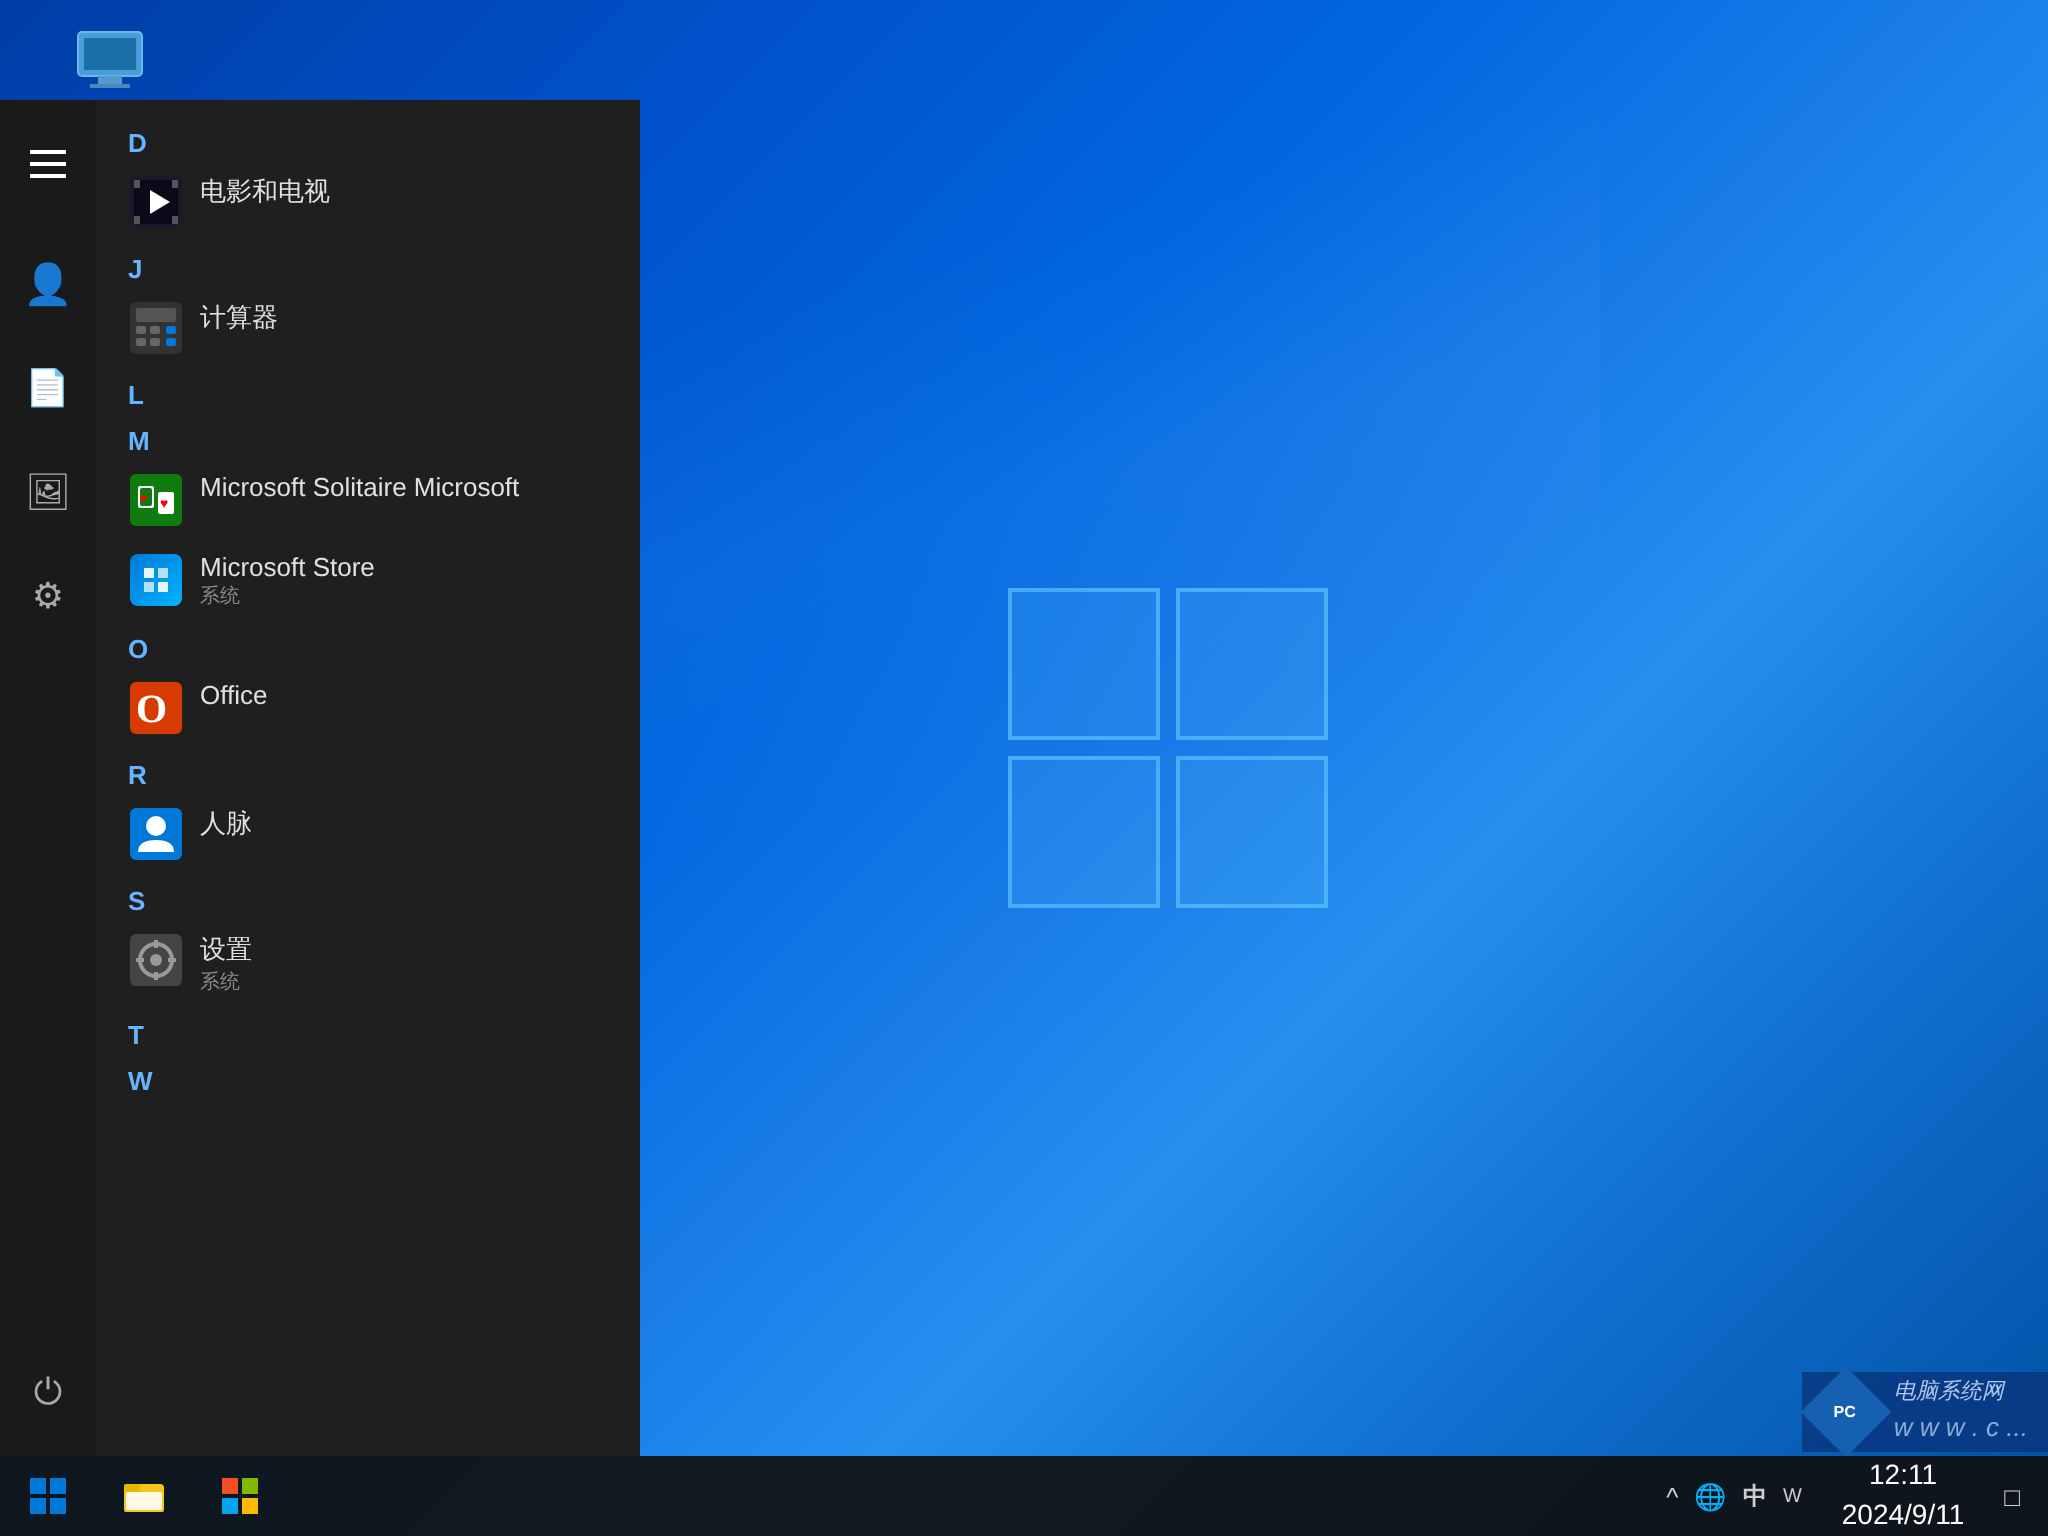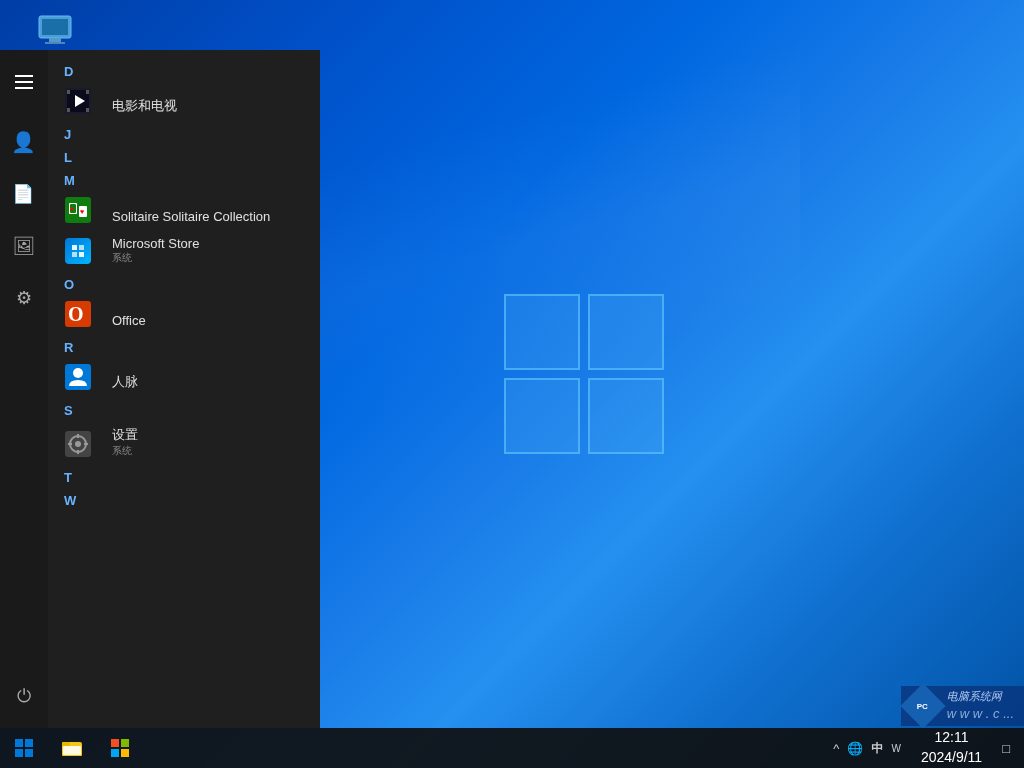--- a/index.html
+++ b/index.html
@@ -139,24 +139,24 @@
 
     .section-letter {
       padding: 6px 16px 2px 16px;
       font-size: 13px;
       font-weight: bold;
       color: #68b3ff;
     }
 
     .app-item {
       display: flex;
-      align-items: flex-end;
+      align-items: flex-start;
       padding: 6px 16px;
       cursor: pointer;
-      gap: 20px;
+      gap: 8px;
       min-height: 40px;
     }
 
     .app-icon {
       width: 28px;
       height: 28px;
       display: flex;
       align-items: center;
       justify-content: center;
       flex-shrink: 0;
@@ -356,37 +356,54 @@
             <rect x="2" y="20" width="3" height="4" fill="#555"></rect>
             <rect x="21" y="20" width="3" height="4" fill="#555"></rect>
           </svg>
         </div>
         <div class="app-name-wrap">
           <span class="app-name">电影和电视</span>
         </div>
       </div>
 
       <div class="section-letter">J</div>
+      <div class="app-item">
+        <div class="app-icon">
+          <svg width="26" height="26" viewBox="0 0 26 26">
+            <rect width="26" height="26" rx="3" fill="#333"></rect>
+            <rect x="3" y="3" width="20" height="7" rx="1" fill="#555"></rect>
+            <rect x="3" y="12" width="5" height="4" rx="1" fill="#666"></rect>
+            <rect x="10" y="12" width="5" height="4" rx="1" fill="#666"></rect>
+            <rect x="18" y="12" width="5" height="4" rx="1" fill="#0078d7"></rect>
+            <rect x="3" y="18" width="5" height="4" rx="1" fill="#666"></rect>
+            <rect x="10" y="18" width="5" height="4" rx="1" fill="#666"></rect>
+            <rect x="18" y="18" width="5" height="4" rx="1" fill="#0078d7"></rect>
+          </svg>
+        </div>
+        <div class="app-name-wrap">
+          <span class="app-name">计算器</span>
+        </div>
+      </div>
 
       <div class="section-letter">L</div>
 
       <div class="section-letter">M</div>
       <div class="app-item">
         <div class="app-icon">
           <svg width="26" height="26" viewBox="0 0 26 26">
             <rect width="26" height="26" rx="3" fill="#107c10"></rect>
             <rect x="4" y="6" width="8" height="11" rx="1" fill="white"></rect>
             <rect x="5" y="7" width="6" height="9" rx="1" fill="#107c10"></rect>
             <text x="5" y="14" font-size="7" fill="red">♠</text>
             <rect x="14" y="9" width="8" height="11" rx="1" fill="white"></rect>
             <text x="15" y="17" font-size="7" fill="red">♥</text>
           </svg>
         </div>
         <div class="app-name-wrap">
-          <span class="app-name">Solitaire Solitaire Collection</span>
+          <span class="app-name">Microsoft Solitaire Microsoft</span>
         </div>
       </div>
 
       <div class="app-item">
         <div class="app-icon">
           <div class="ms-store-icon">
             <svg width="16" height="16" viewBox="0 0 16 16">
               <rect x="2" y="2" width="5" height="5" fill="white" opacity="0.9"></rect>
               <rect x="9" y="2" width="5" height="5" fill="white" opacity="0.7"></rect>
               <rect x="2" y="9" width="5" height="5" fill="white" opacity="0.7"></rect>

